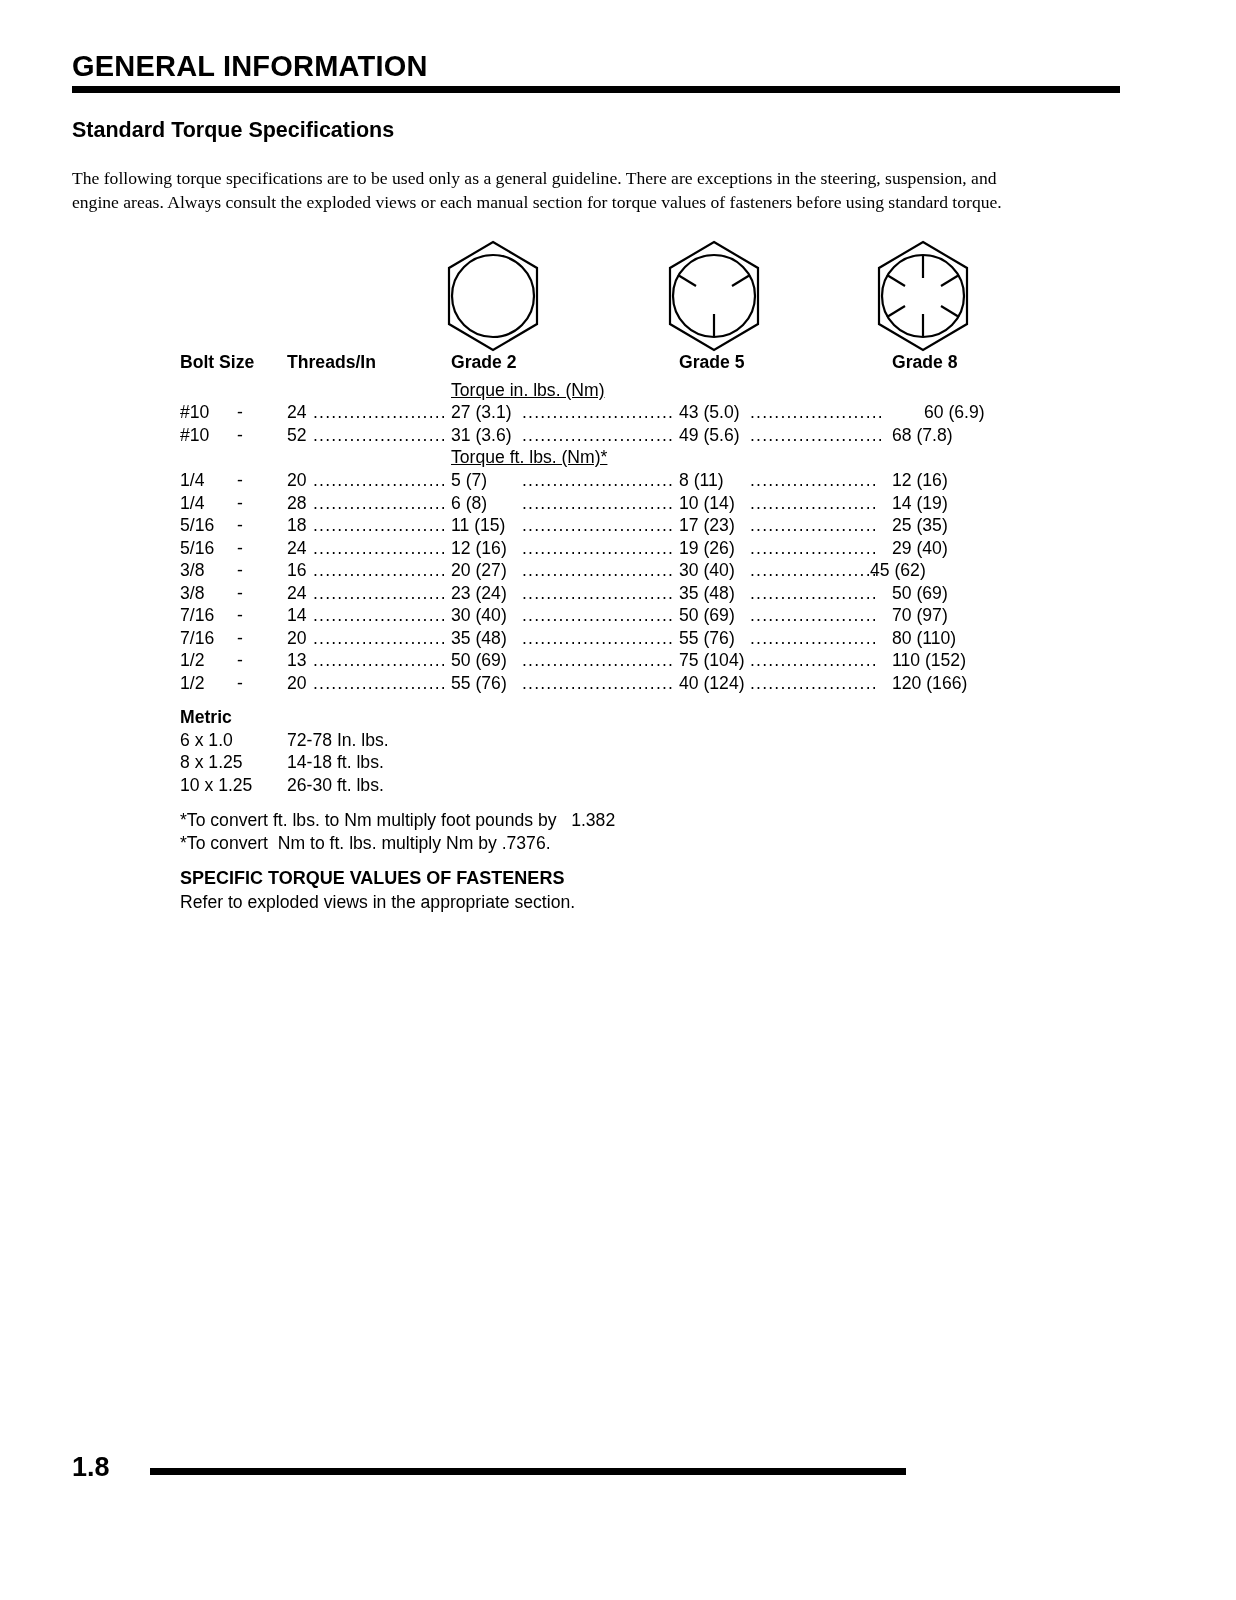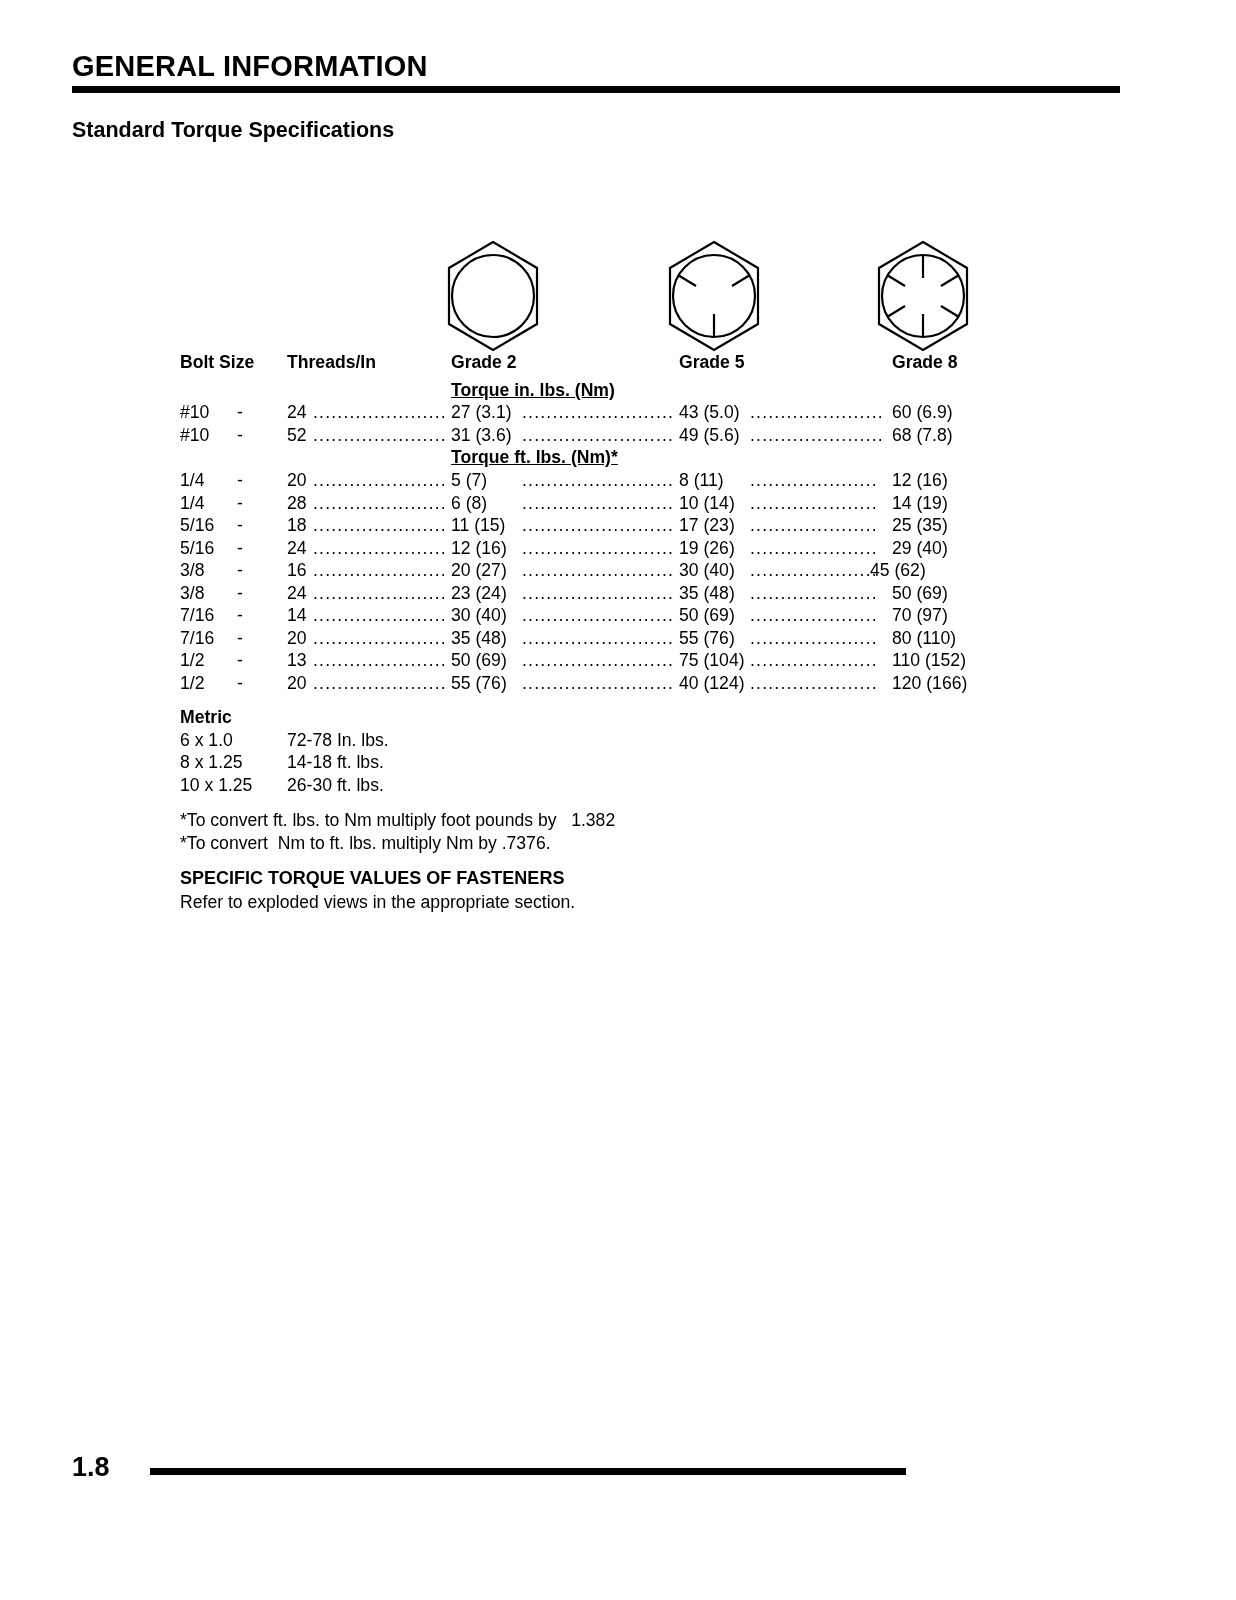--- a/index.html
+++ b/index.html
@@ -6,38 +6,40 @@
   body { width: 1236px; height: 1600px; position: relative; overflow: hidden; color: #000; font-family: "Liberation Sans", sans-serif; }
   .abs { position: absolute; }
   .page-header-title { left: 72px; top: 50px; font-size: 29px; font-weight: bold; letter-spacing: 0.2px; white-space: nowrap; }
   .header-rule { left: 72px; top: 86px; width: 1048px; height: 7px; background: #000; }
   .section-title { left: 72px; top: 118px; font-size: 21.5px; font-weight: bold; white-space: nowrap; }
   .intro { left: 72px; top: 166px; width: 1060px; font-family: "Liberation Serif", serif; font-size: 17.6px; line-height: 24px; }
   .intro div { white-space: nowrap; }
   .bolt-icon { top: 240px; width: 100px; height: 112px; }
   .tbl { font-size: 17.6px; white-space: nowrap; }
   .hdr { font-weight: bold; font-size: 17.6px; white-space: nowrap; }
-  .sub { font-weight: bold; text-decoration: underline; white-space: nowrap; font-size: 17.6px; }
+  .sub { font-weight: normal; text-decoration: underline; white-space: nowrap; font-size: 17.6px; }
   .row { position: absolute; left: 0; height: 22.5px; width: 1236px; }
   .cell { position: absolute; top: 0; white-space: nowrap; font-size: 17.6px; }
   .dots { position: absolute; top: 0; white-space: nowrap; overflow: hidden; font-size: 17.6px; letter-spacing: 1.2px; }
   .metric-label { font-weight: bold; }
   .note { font-size: 17.6px; white-space: nowrap; }
   .footer-page { left: 72px; top: 1452px; font-size: 27px; font-weight: bold; }
   .footer-rule { left: 150px; top: 1468px; width: 756px; height: 7px; background: #000; }
 </style>
 </head>
 <body>
 
 <div class="abs page-header-title">GENERAL INFORMATION</div>
 <div class="abs header-rule"></div>
 
 <div class="abs section-title">Standard Torque Specifications</div>
 
 <div class="abs intro">
+  <div>The following torque specifications are to be used only  as a general guideline. There are exceptions in the steering, suspension, and</div>
+  <div>engine areas. Always consult the exploded views or  each manual section for torque values of fasteners before using standard torque.</div>
 </div>
 
 <svg class="abs bolt-icon" style="left:443px;" viewBox="0 0 100 112">
   <polygon points="50,2 94,28 94,84 50,110 6,84 6,28" fill="none" stroke="#000" stroke-width="2.2"></polygon>
   <circle cx="50" cy="56" r="41" fill="none" stroke="#000" stroke-width="2.2"></circle>
 </svg>
 <svg class="abs bolt-icon" style="left:664px;" viewBox="0 0 100 112">
   <polygon points="50,2 94,28 94,84 50,110 6,84 6,28" fill="none" stroke="#000" stroke-width="2.2"></polygon>
   <circle cx="50" cy="56" r="41" fill="none" stroke="#000" stroke-width="2.2"></circle>
   <line x1="50" y1="97" x2="50" y2="74" stroke="#000" stroke-width="2.2"></line>
@@ -66,21 +68,21 @@
 <div class="abs" style="left:0; top:402px; width:1236px;">
   <div class="row" style="top:0px;">
     <span class="cell" style="left:180px;">#10</span>
     <span class="cell" style="left:237px;">-</span>
     <span class="cell" style="left:287px;">24</span>
     <span class="dots" style="left:313px; width:132px;">................................................</span>
     <span class="cell" style="left:451px;">27 (3.1)</span>
     <span class="dots" style="left:522px; width:150px;">................................................</span>
     <span class="cell" style="left:679px;">43 (5.0)</span>
     <span class="dots" style="left:750px; width:132px;">................................................</span>
-    <span class="cell" style="left:892px;">60 (6.9)</span>
+    <span class="cell" style="left:924px;">60 (6.9)</span>
   </div>
   <div class="row" style="top:23px;">
     <span class="cell" style="left:180px;">#10</span>
     <span class="cell" style="left:237px;">-</span>
     <span class="cell" style="left:287px;">52</span>
     <span class="dots" style="left:313px; width:132px;">................................................</span>
     <span class="cell" style="left:451px;">31 (3.6)</span>
     <span class="dots" style="left:522px; width:150px;">................................................</span>
     <span class="cell" style="left:679px;">49 (5.6)</span>
     <span class="dots" style="left:750px; width:132px;">................................................</span>

